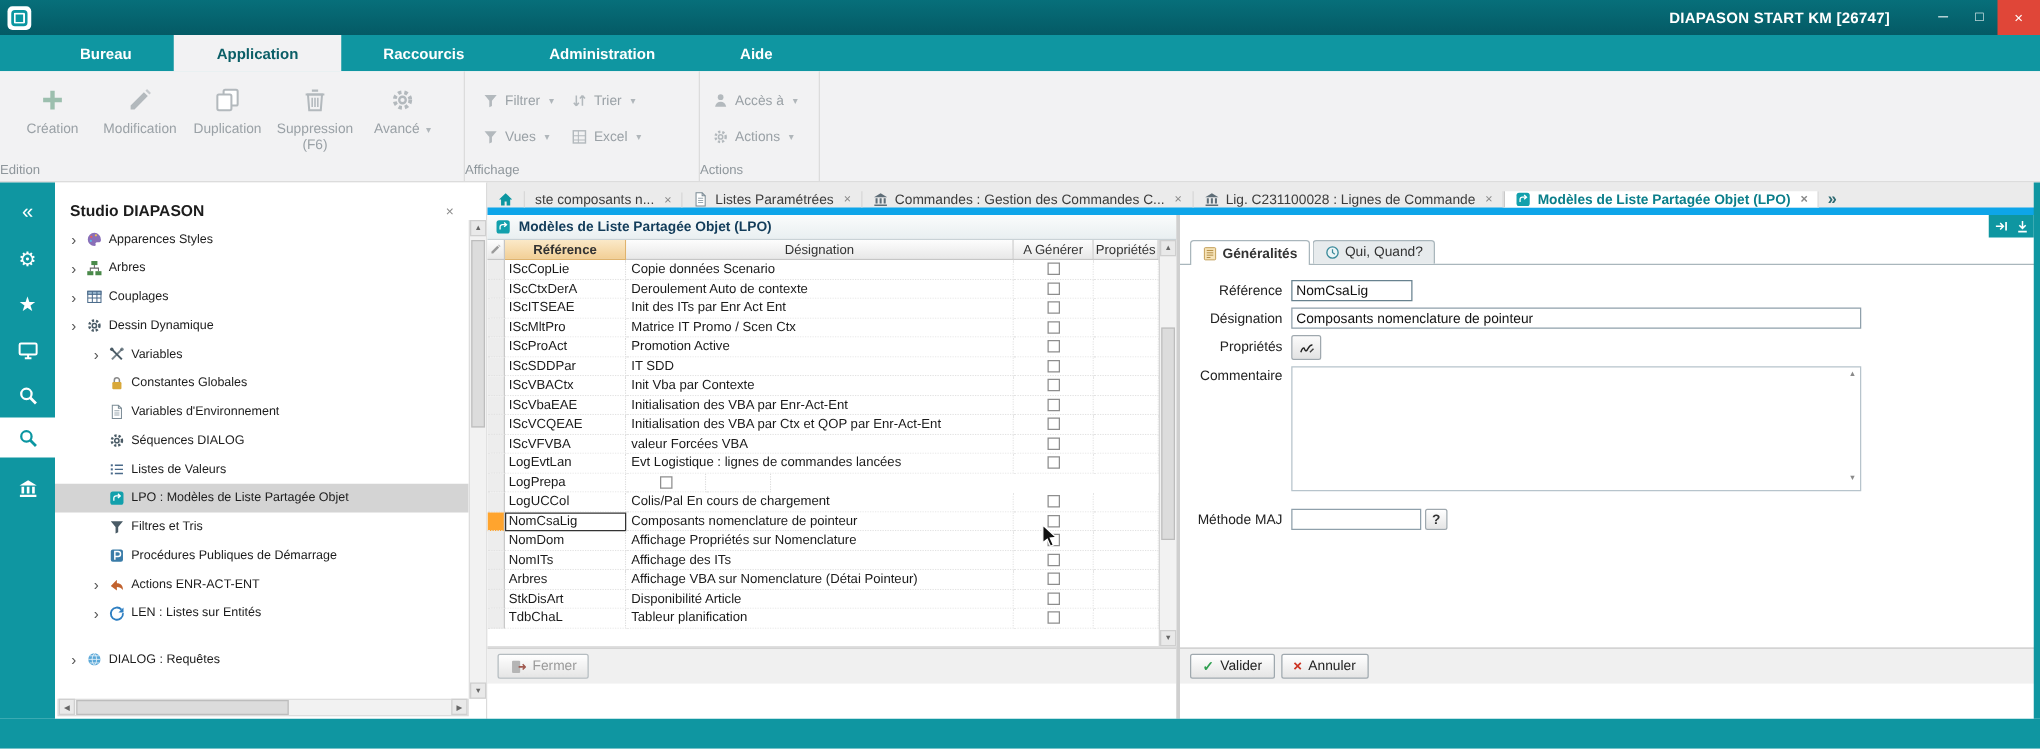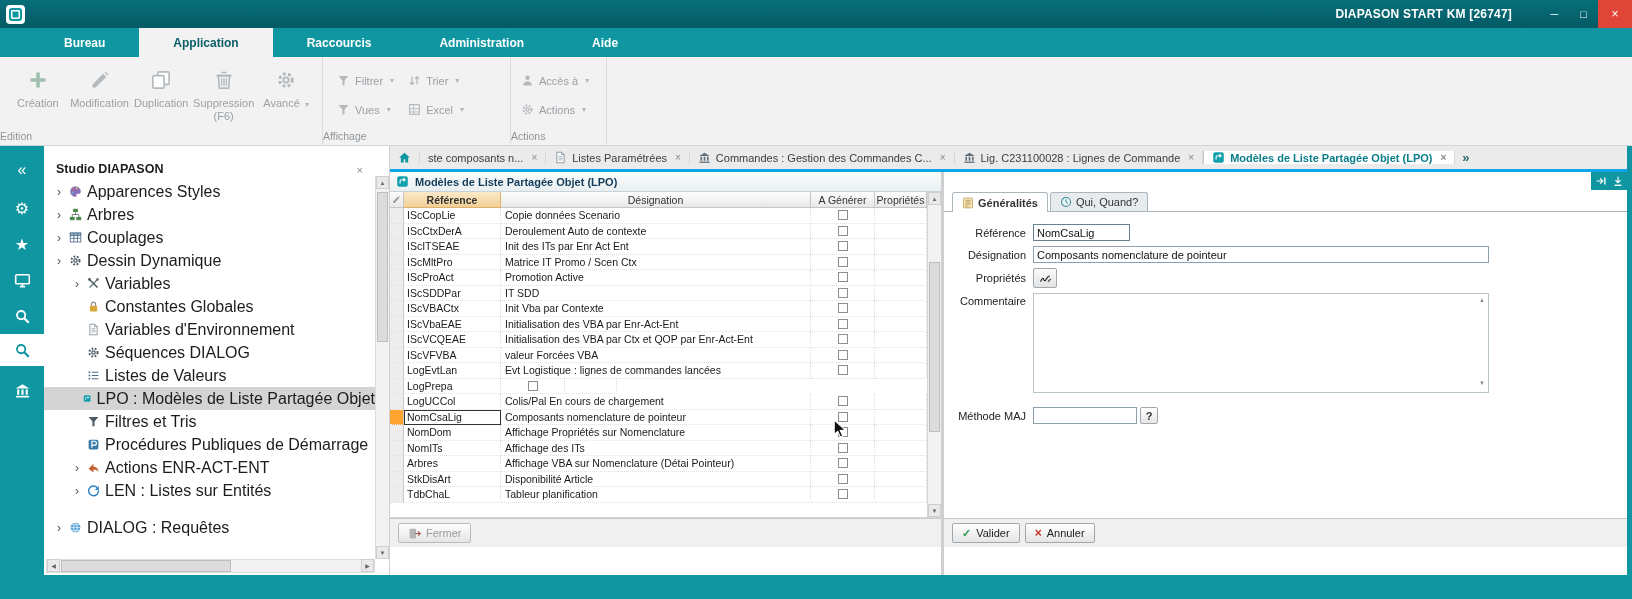--- a/index.html
+++ b/index.html
@@ -17,21 +17,21 @@
 .win-btn{width:29px;height:28px;display:flex;align-items:center;justify-content:center;font-size:11px;color:#fff}
 .win-btn.close{background:#e04638;width:34px;font-size:12px}
 
 .menubar{position:absolute;top:28px;left:0;right:0;height:29px;background:#0f96a1;display:flex;align-items:stretch;padding-left:30px}
 .menu-item{padding:0 34px;display:flex;align-items:center;color:#fff;font-weight:bold;font-size:12px}
 .menu-item.active{background:#f2f2f3;color:#0a5e66}
 
 .ribbon{position:absolute;top:57px;left:0;right:0;height:89px;background:#f2f2f3;border-bottom:1px solid #d5d5d5;display:flex}
 .rgroup{position:relative;height:100%;border-right:1px solid #dcdcdc;padding:4px 6px 16px}
 .rgroup-label{position:absolute;left:0;right:0;bottom:3px;text-align:left;color:#8f979c;font-size:10.5px}
-.rg-edition{width:323px;display:flex;gap:2px;padding-left:8px}
+.rg-edition{width:372px;display:flex;gap:2px;padding-left:8px}
 .rbtn-big{width:68px;display:flex;flex-direction:column;align-items:center;gap:7px;padding-top:9px;color:#9aa1a6;text-align:center;line-height:1.15;font-size:11px}
 .rbtn-big svg{color:#b3b9bd}
 .rbtn-big svg.green{color:#9cbfae}
 .rg-aff{width:188px;display:flex;gap:14px;align-items:center;padding-left:14px}
 .rg-act{width:96px;display:flex;align-items:center;padding-left:10px}
 .rcol{display:flex;flex-direction:column;gap:16px}
 .rbtn-small{display:flex;align-items:center;gap:5px;color:#9aa1a6;white-space:nowrap}
 .rbtn-small svg{color:#b3b9bd}
 .caret{font-size:8px;color:#b0b6ba;margin-left:2px}
 
@@ -45,28 +45,28 @@
 .sb-close{margin-left:auto;color:#8a8a8a;font-size:11px;margin-right:14px}
 .tree{position:absolute;top:30px;left:0;right:14px;bottom:16px;overflow:hidden}
 .titem{height:23px;display:flex;align-items:center;gap:5px;padding-left:10px;white-space:nowrap}
 .titem:first-child{margin-top:4px}
 .titem.lvl1{padding-left:28px}
 .titem.selected{background:#d4d4d4}
 .titem.partial{margin-top:14px}
 .texp{width:10px;color:#555;font-size:12px;display:inline-flex;justify-content:center}
 .texp.down{transform:rotate(90deg)}
 .texp.none{visibility:hidden}
-.tlabel{font-size:16px;color:#1c1c1c}
+.tlabel{font-size:10px;color:#1c1c1c}
 .sb-vscroll{position:absolute;top:30px;right:0;bottom:16px;width:14px;background:#f2f2f2;border-left:1px solid #ddd}
 .sb-hscroll{position:absolute;left:2px;right:14px;bottom:2px;height:14px;background:#f2f2f2;border:1px solid #ddd}
 .sb-btn{position:absolute;width:13px;height:13px;display:flex;align-items:center;justify-content:center;font-size:6px;color:#666;background:#e9e9e9;border:1px solid #cfcfcf}
 .sb-thumb{position:absolute;background:#dcdcdc;border:1px solid #bdbdbd}
 
 .workarea{position:absolute;left:390px;top:146px;right:0;height:429px}
-.tabbar{height:26px;background:#ebebeb;border-bottom:3px solid #0ea5e9;display:flex;align-items:center}
+.tabbar{height:26px;background:#ebebeb;border-bottom:6px solid #0ea5e9;display:flex;align-items:flex-end}
 .tab{display:flex;align-items:center;gap:5px;padding:0 8px;border-right:1px solid #d8d8d8;color:#3c3c3c;white-space:nowrap}
 .tab.home{padding:0 8px}
 .tab.active{background:#fff;color:#0a7e8a;font-weight:bold;border-left:1px solid #c9c9c9}
 .tab-close{color:#888;font-size:10px;margin-left:3px}
 .tab-overflow{display:flex;align-items:center;padding:0 7px;color:#2e6a72;font-weight:bold;font-size:13px}
 .content{position:absolute;top:26px;left:0;right:0;bottom:0;display:flex}
 
 .list-panel{width:551px;display:flex;flex-direction:column;background:#fff}
 .vsplit{width:3px;background:#cfcfcf}
 .list-head{height:20px;display:flex;align-items:center;gap:6px;padding:0 6px;background:linear-gradient(#fafcfc,#e9eff1);border-bottom:1px solid #c9d2d6;color:#123c5a;font-weight:bold}

